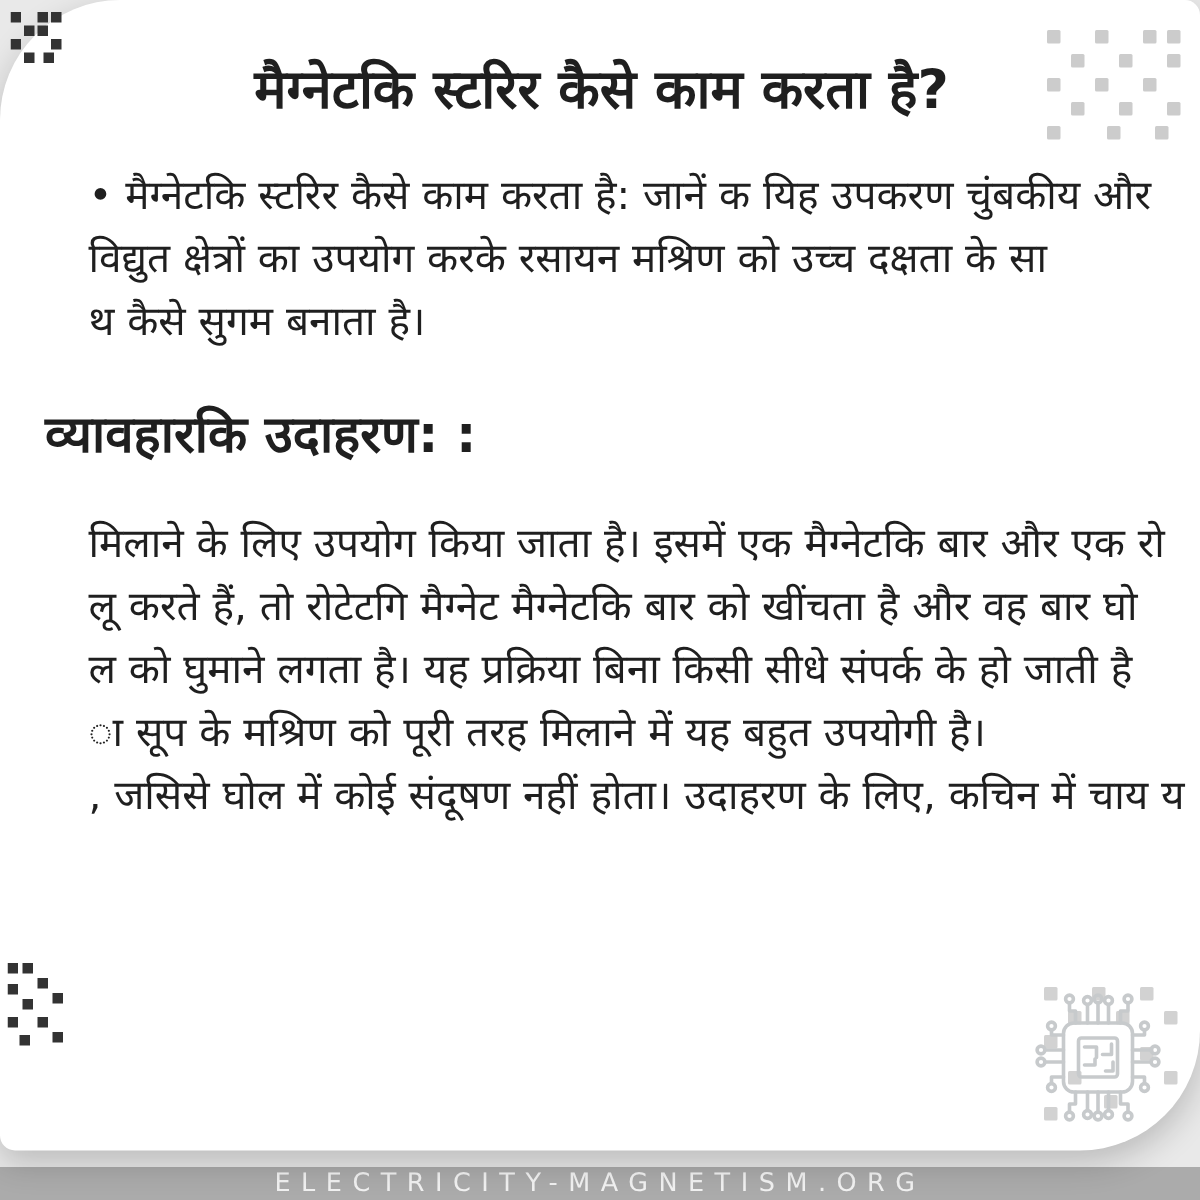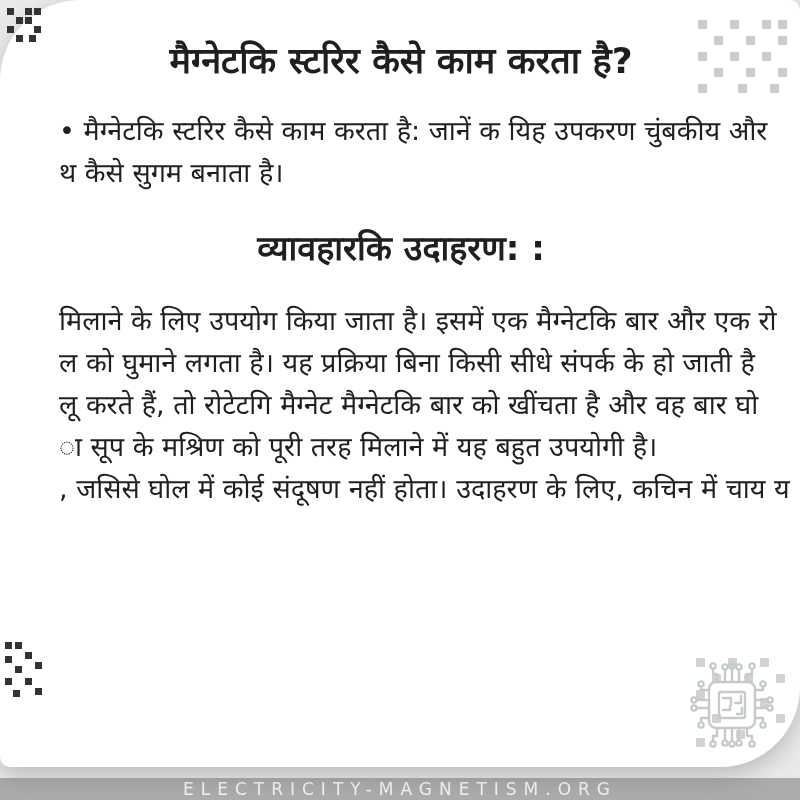--- a/index.html
+++ b/index.html
@@ -26,21 +26,21 @@
   .title{
     text-align:center;
     font-size:36px;
     font-weight:600;
     line-height:46px;
     margin:4px 0 26px 0;
   }
   .para{font-size:27px;line-height:42px;font-weight:500;margin-left:29px;}
   .para .line{white-space:nowrap;}
   .subtitle{
-    text-align:center;
+    text-align:left;
     font-size:34px;
     font-weight:600;
     line-height:44px;
     margin:32px 0 30px 0;
   }
   .footer-bar{
     position:absolute;left:0;right:0;bottom:0;height:22px;
     background:#ababab;
     display:flex;align-items:center;justify-content:center;
     z-index:1;
@@ -127,29 +127,30 @@
   </svg>
 
   <div class="card"></div>
 
   <div class="content">
 
     <div class="title">मैग्नेटकि स्टरिर कैसे काम करता है?</div>
 
     <div class="para">
       <div class="line">• मैग्नेटकि स्टरिर कैसे काम करता है: जानें क यिह उपकरण चुंबकीय और</div>
+      <div class="line">विद्युत क्षेत्रों का उपयोग करके रसायन मश्रिण को उच्च दक्षता के सा</div>
       <div class="line">थ कैसे सुगम बनाता है।</div>
     </div>
 
     <div class="subtitle">व्यावहारकि उदाहरण: :</div>
 
     <div class="para">
       <div class="line">मिलाने के लिए उपयोग किया जाता है। इसमें एक मैग्नेटकि बार और एक रो</div>
+      <div class="line">लू करते हैं, तो रोटेटगि मैग्नेट मैग्नेटकि बार को खींचता है और वह बार घो</div>
       <div class="line">ल को घुमाने लगता है। यह प्रक्रिया बिना किसी सीधे संपर्क के हो जाती है</div>
-      <div class="line">लू करते हैं, तो रोटेटगि मैग्नेट मैग्नेटकि बार को खींचता है और वह बार घो</div>
       <div class="line">ा सूप के मश्रिण को पूरी तरह मिलाने में यह बहुत उपयोगी है।</div>
       <div class="line">, जसिसे घोल में कोई संदूषण नहीं होता। उदाहरण के लिए, कचिन में चाय य</div>
     </div>
 
   </div>
 
   <div class="chip-wrap">
     <svg width="100" height="104" viewBox="0 0 100 104" fill="none" stroke="#c7cacc" stroke-width="2.4" stroke-linecap="round" stroke-linejoin="round">
 
       <rect x="27" y="30" width="46" height="46" rx="7"></rect>

